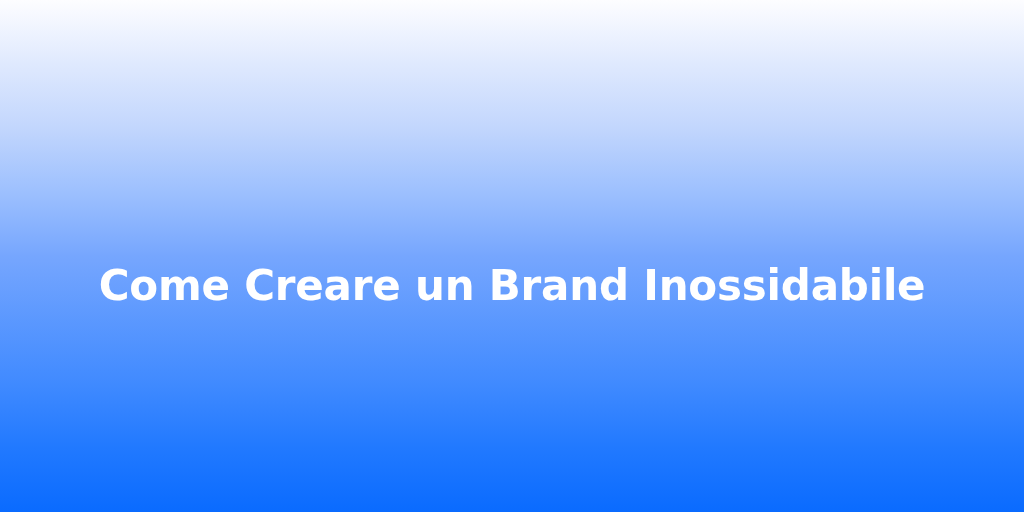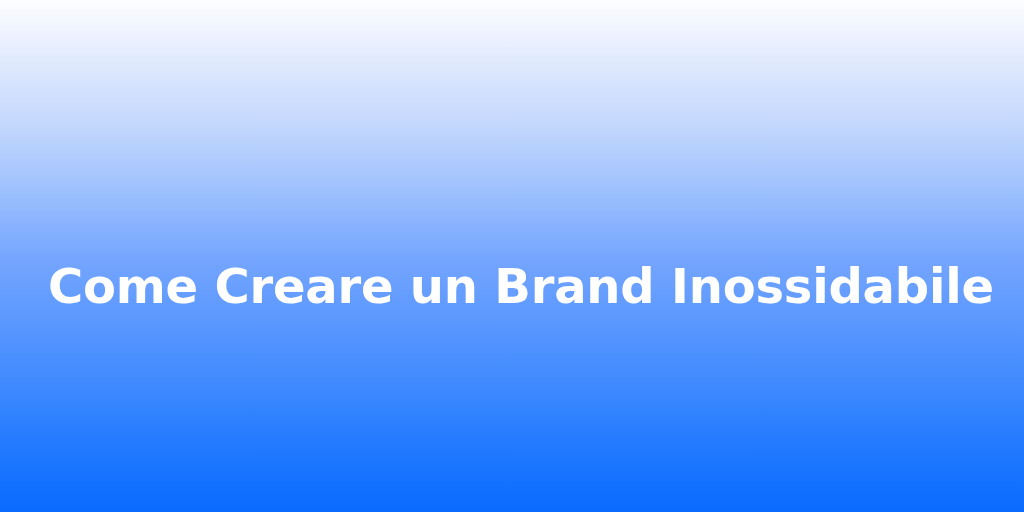--- a/index.html
+++ b/index.html
@@ -57,21 +57,21 @@
     transform: translateY(-50%);
     text-align: center;
     padding: 0 48px;
     box-sizing: border-box;
   }
 
   .hero-title {
     margin: 0;
     color: #ffffff;
     font-family: "DejaVu Sans", "Liberation Sans", sans-serif;
-    font-size: 48px;
+    font-size: 42px;
     font-weight: 700;
     line-height: 1.18;
     letter-spacing: -0.2px;
     white-space: nowrap;
     -webkit-font-smoothing: antialiased;
   }
 </style>
 </head>
 <body>
 

